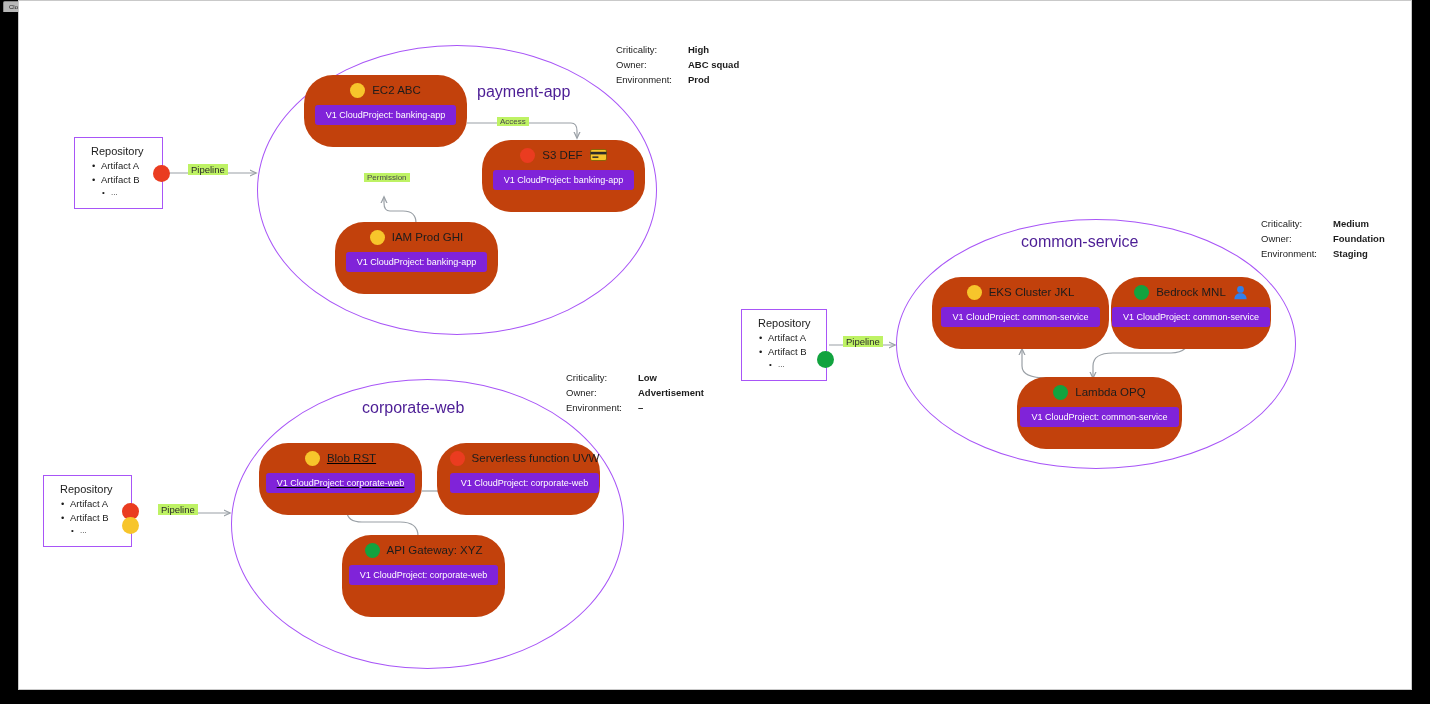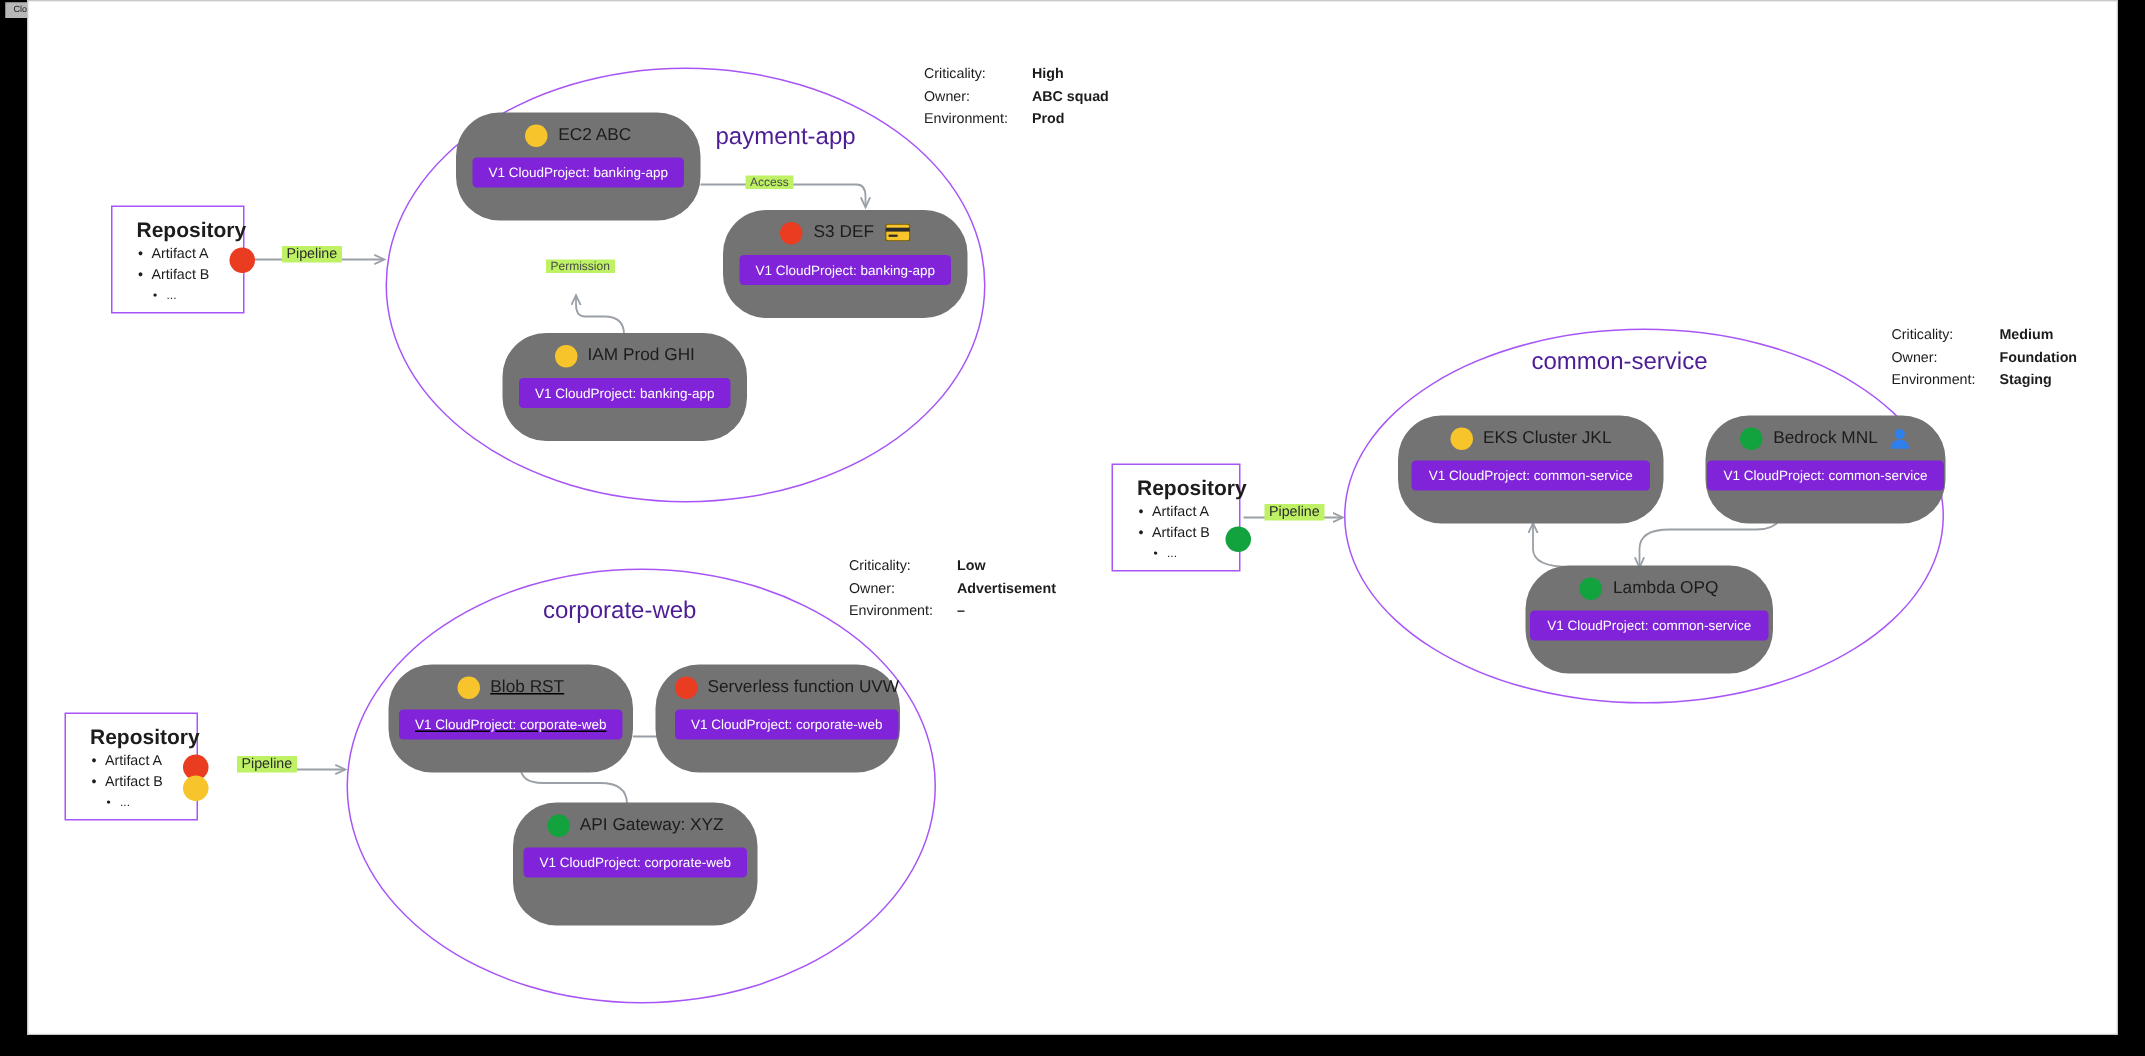--- a/index.html
+++ b/index.html
@@ -80,21 +80,21 @@
     line-height: 14.8px;
     white-space: nowrap;
   }
   .meta-row { display: flex; }
   .meta-key { width: 72px; font-weight: 400; }
   .meta-val { font-weight: bold; }
 
   
   .node {
     position: absolute;
-    background: #737373;
+    background: #c2410c;
     padding: 0;
     border-radius: 29px;
   }
   .node-head {
     display: flex;
     align-items: center;
     justify-content: center;
     gap: 7px;
     height: 30px;
     padding: 0 12px;
@@ -119,22 +119,22 @@
   }
   .node-icon { flex: 0 0 auto; display: inline-flex; }
 
   
   .repo {
     position: absolute;
     border: 1.6px solid #a855f7;
     background: #ffffff;
   }
   .repo-title {
-    font-size: 14px;
-    font-weight: bold;
+    font-size: 11px;
+    font-weight: normal;
     color: #1c1c1c;
     margin: 7px 0 2px 16px;
   }
   .repo-list { margin: 0; padding: 0 0 0 26px; list-style: none; }
   .repo-list li {
     font-size: 9.5px;
     color: #1c1c1c;
     line-height: 13.5px;
     position: relative;
   }
@@ -277,21 +277,21 @@
       </div>
 
       <div class="node" style="left:913px; top:276px; width:177px; height:72px;">
         <div class="node-head">
           <span class="dot yellow"></span>
           <span>EKS Cluster JKL</span>
         </div>
         <span class="node-badge">V1 CloudProject: common-service</span>
       </div>
 
-      <div class="node" style="left:1118px; top:276px; width:160px; height:72px;">
+      <div class="node" style="left:1092px; top:276px; width:160px; height:72px;">
         <div class="node-head">
           <span class="dot green"></span>
           <span>Bedrock MNL</span>
           <span class="node-icon">
             <svg width="15" height="15" viewBox="0 0 15 15">
               <circle cx="7.5" cy="4.4" r="3.4" fill="#2f80ed"></circle>
               <path d="M1.4,14.2 C1.4,9.9 4.1,8.2 7.5,8.2 C10.9,8.2 13.6,9.9 13.6,14.2 Z" fill="#2f80ed"></path>
             </svg>
           </span>
         </div>

